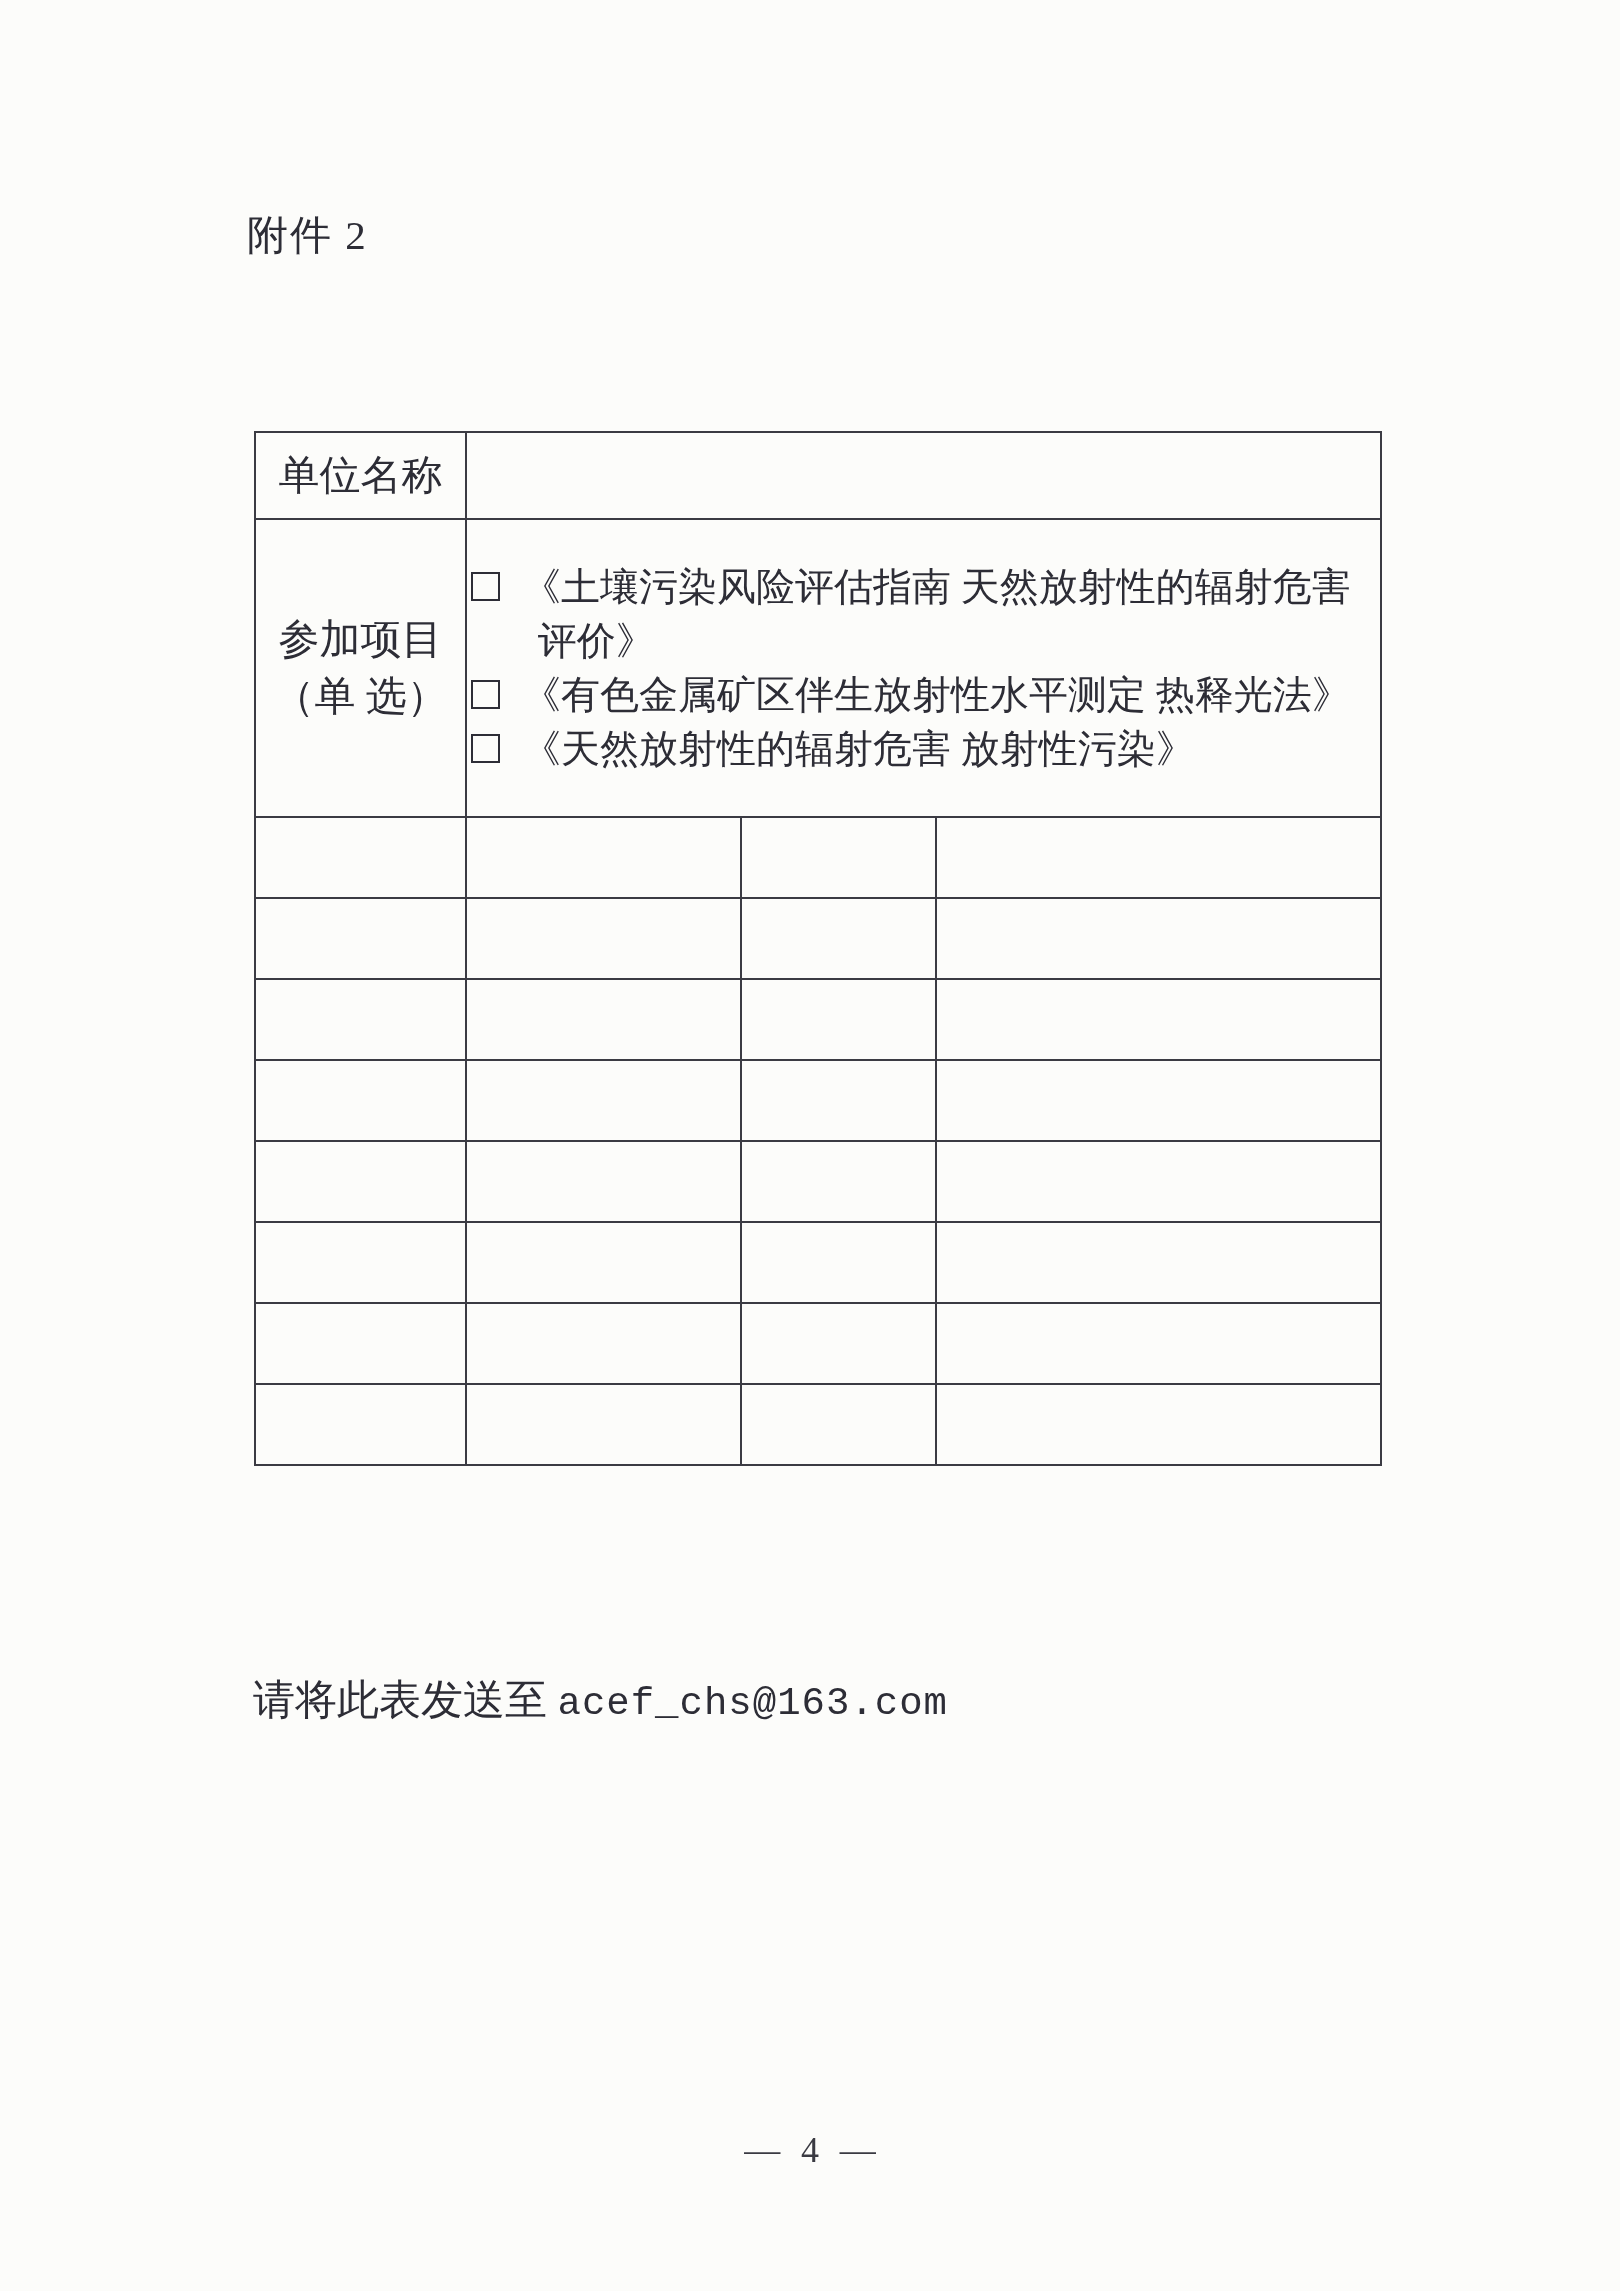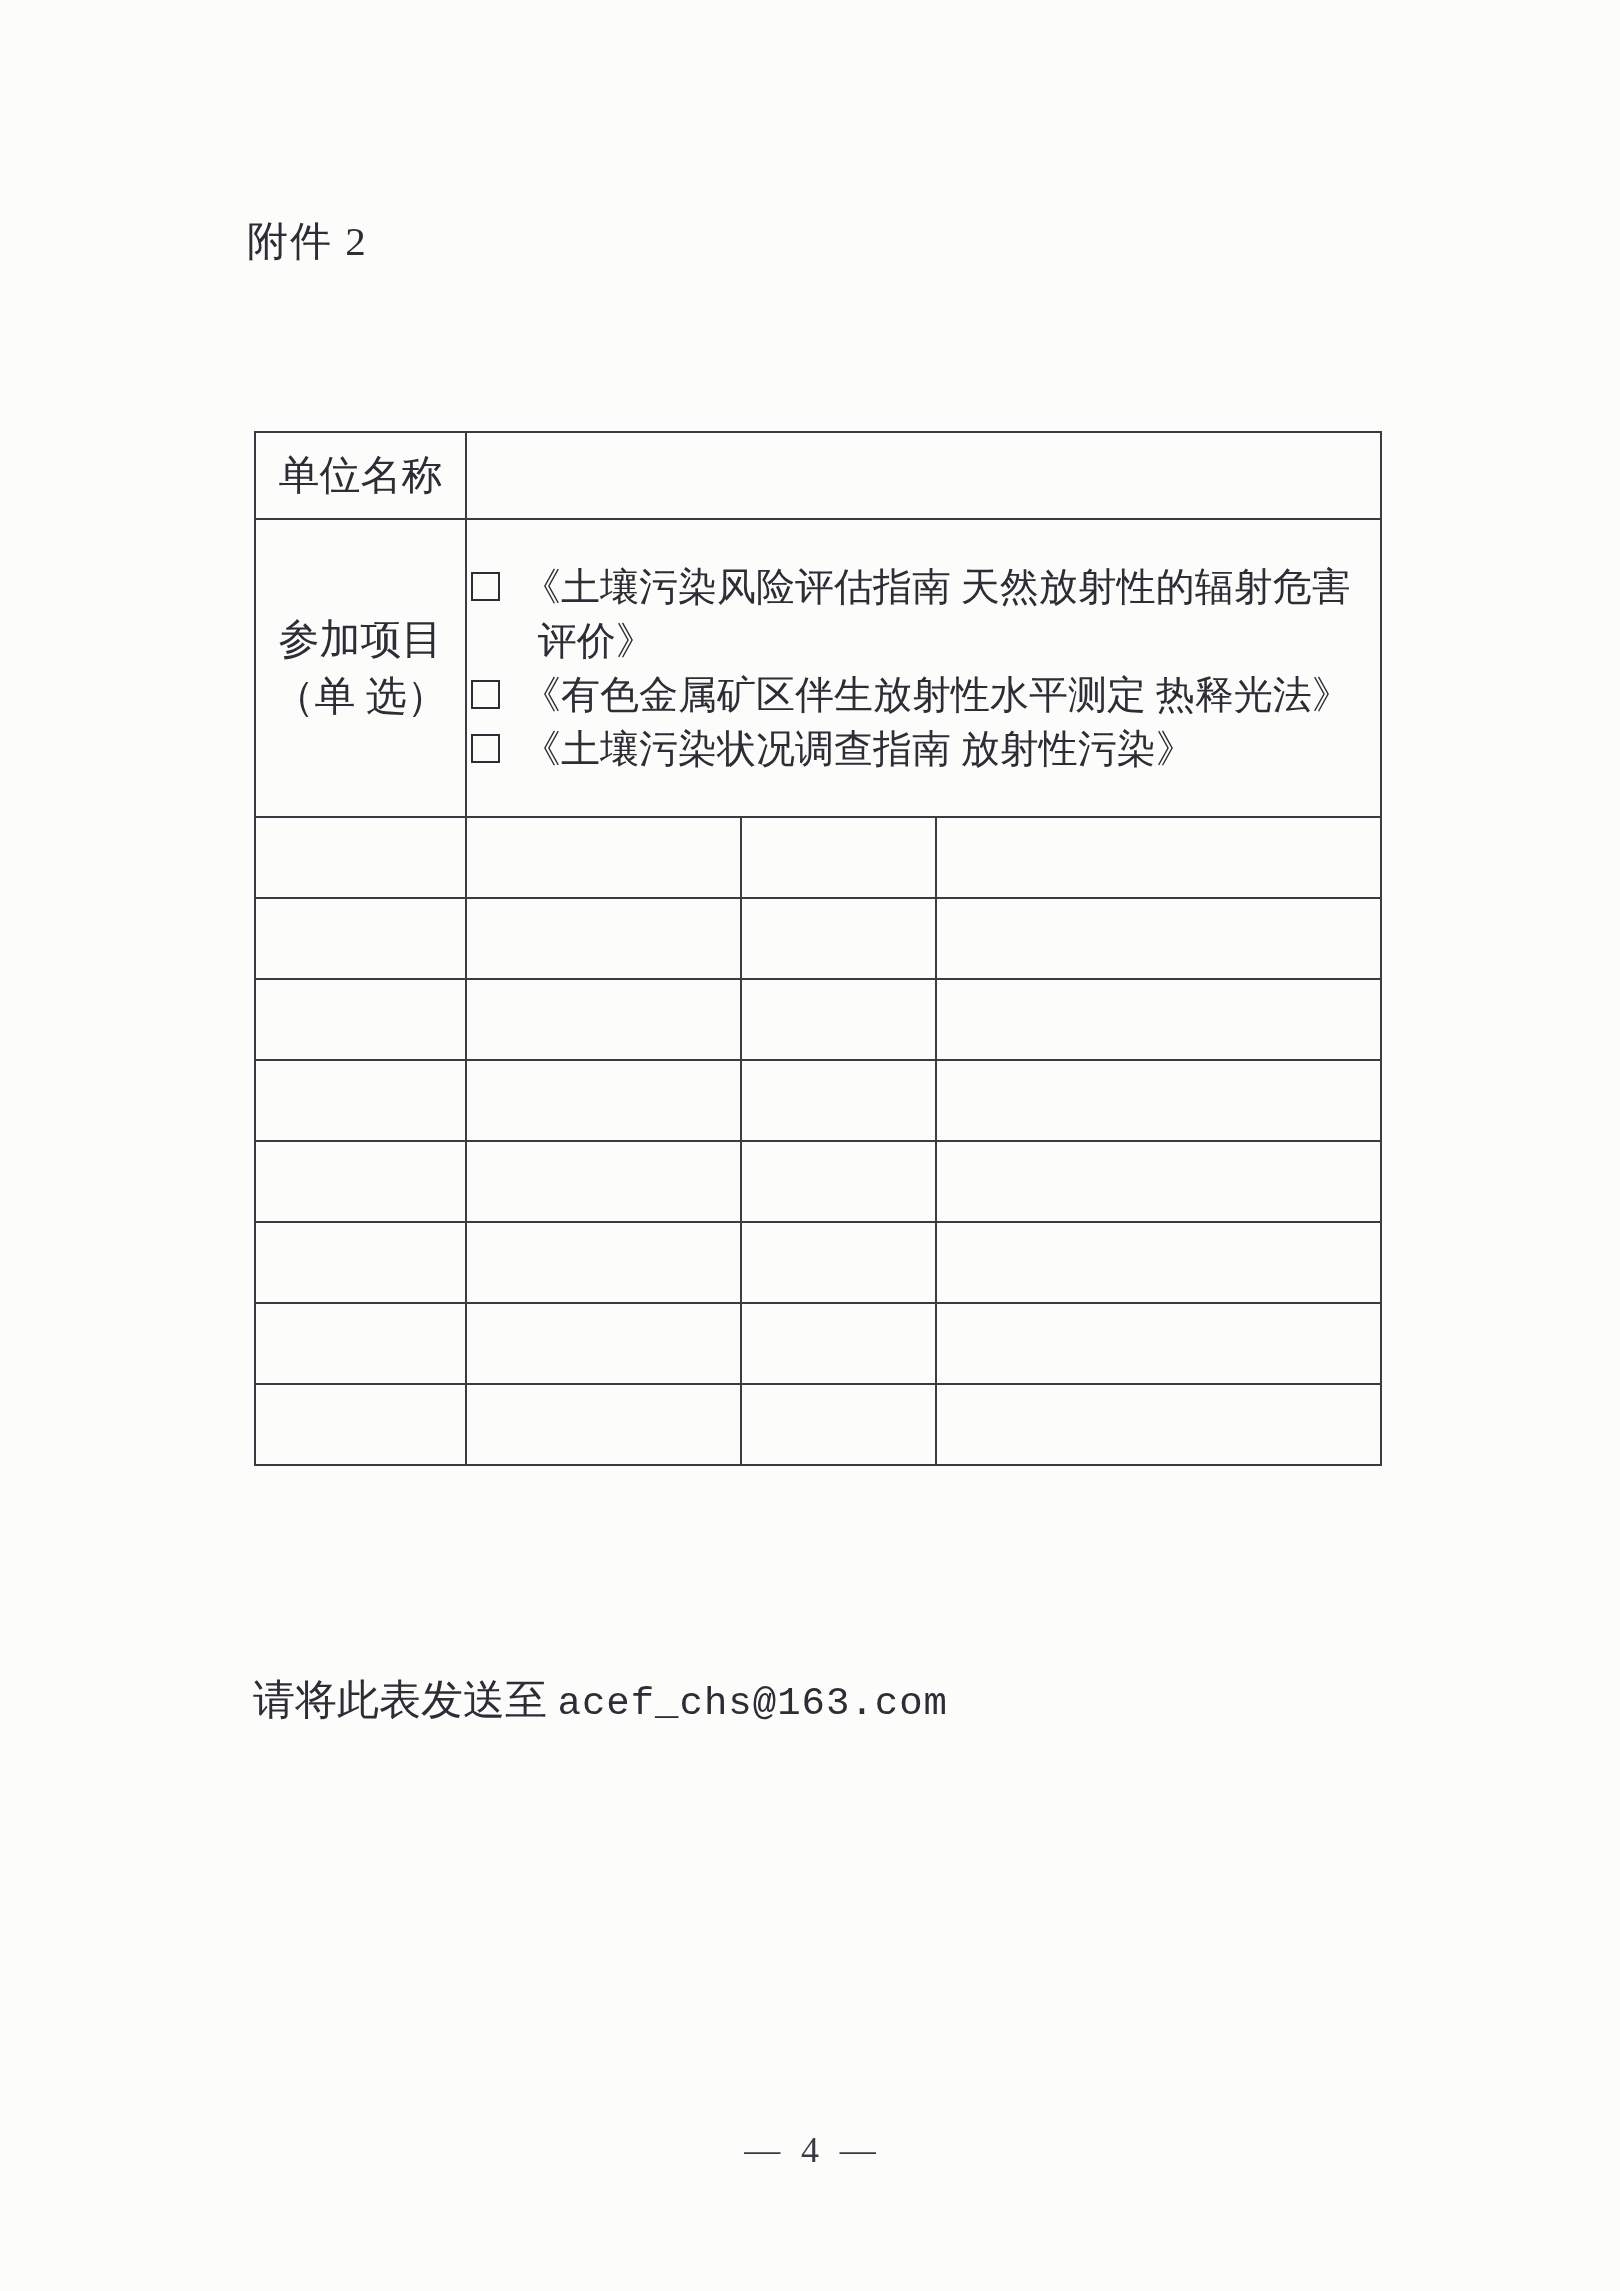--- a/index.html
+++ b/index.html
@@ -13,21 +13,21 @@
     height: 2292px;
     margin: 0 auto;
     background: #fcfcfa;
     color: #2d2d36;
     font-family: "Liberation Serif", "DejaVu Serif", serif;
     overflow: hidden;
   }
   .attachment {
     position: absolute;
     left: 247px;
-    top: 214px;
+    top: 208px;
     font-size: 41px;
     letter-spacing: 2px;
   }
   .title {
     position: absolute;
     left: 0;
     top: 290px;
     width: 100%;
     text-align: center;
     font-size: 47px;
@@ -139,21 +139,21 @@
             </div>
             <div class="option">
               <span class="checkbox"></span>
               <div class="option-lines">
                 <div class="option-line">《有色金属矿区伴生放射性水平测定 热释光法》</div>
               </div>
             </div>
             <div class="option">
               <span class="checkbox"></span>
               <div class="option-lines">
-                <div class="option-line">《土壤污染状况调查指南 放射性污染》</div>
+                <div class="option-line">《天然放射性的辐射危害 放射性污染》</div>
               </div>
             </div>
           </td>
       </tr>
     </tbody>
     <tbody id="empty-rows">
         <tr class="empty-row">
           <td></td>
           <td></td>
           <td></td>

